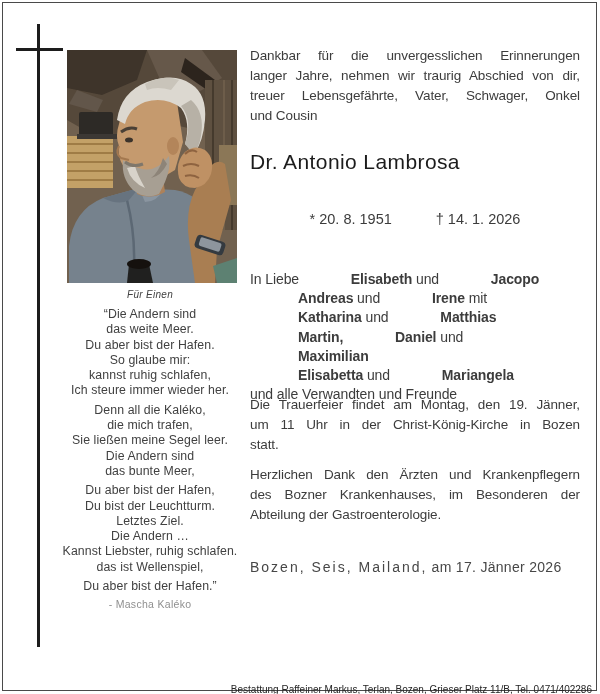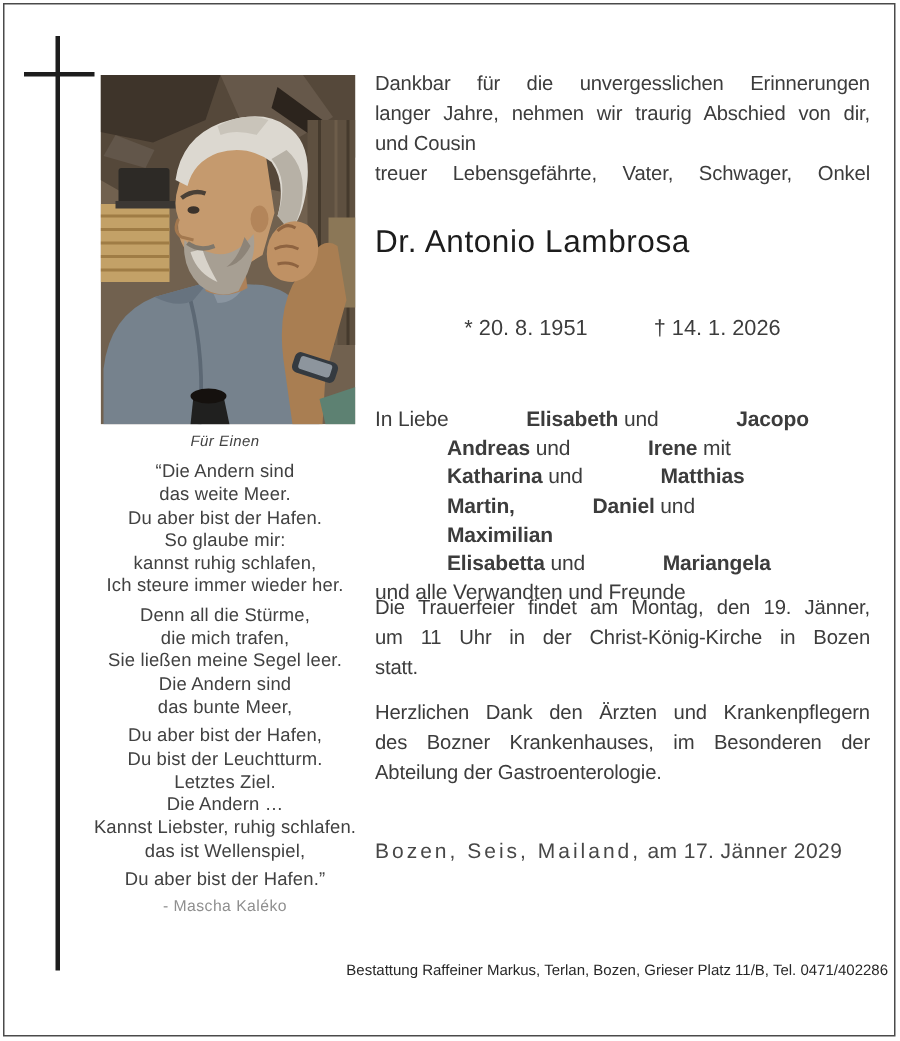--- a/index.html
+++ b/index.html
@@ -34,21 +34,21 @@
   .dates{top:211px;display:flex;justify-content:center;gap:44px;font-size:14.5px;color:#3c3c3c;}
   .family{top:270px;}
   .family .tline{font-size:14px;line-height:19.2px;}
   .funeral{top:395px;}
   .thanks{top:465px;}
   .places{top:559px;font-size:14px;white-space:nowrap;color:#474747;}
   .places .spaced{letter-spacing:2px;}
   .places .rest{letter-spacing:.3px;}
   
   .footer{
-    position:absolute;right:8px;top:642px;font-size:10px;color:#262626;
+    position:absolute;right:8px;top:684px;font-size:10px;color:#262626;
     letter-spacing:0;white-space:nowrap;
   }
 </style>
 </head>
 <body>
 
 <div class="page">
   <div class="page-border"></div>
 
   <div>
@@ -112,21 +112,21 @@
     <div>
         <div class="stanza">
           <div class="pline">“Die Andern sind</div>
           <div class="pline">das weite Meer.</div>
           <div class="pline">Du aber bist der Hafen.</div>
           <div class="pline">So glaube mir:</div>
           <div class="pline">kannst ruhig schlafen,</div>
           <div class="pline">Ich steure immer wieder her.</div>
         </div>
         <div class="stanza">
-          <div class="pline">Denn all die Stürme,</div>
+          <div class="pline">Denn all die Kaléko,</div>
           <div class="pline">die mich trafen,</div>
           <div class="pline">Sie ließen meine Segel leer.</div>
           <div class="pline">Die Andern sind</div>
           <div class="pline">das bunte Meer,</div>
         </div>
         <div class="stanza">
           <div class="pline">Du aber bist der Hafen,</div>
           <div class="pline">Du bist der Leuchtturm.</div>
           <div class="pline">Letztes Ziel.</div>
           <div class="pline">Die Andern …</div>
@@ -136,22 +136,22 @@
         <div class="stanza">
           <div class="pline">Du aber bist der Hafen.”</div>
         </div>
       </div>
     <div class="attribution">- Mascha Kaléko</div>
   </div>
 
   <div class="right-col intro">
       <div class="tline just">Dankbar für die unvergesslichen Erinnerungen</div>
       <div class="tline just">langer Jahre, nehmen wir traurig Abschied von dir,</div>
+      <div class="tline just">treuer Lebensgefährte, Vater, Schwager, Onkel</div>
       <div class="tline">und Cousin</div>
-      <div class="tline just">treuer Lebensgefährte, Vater, Schwager, Onkel</div>
     </div>
 
   <div class="right-col name-block">Dr. Antonio Lambrosa</div>
 
   <div class="right-col dates">
     <span>* 20. 8. 1951</span>
     <span>† 14. 1. 2026</span>
   </div>
 
   <div class="right-col family">
@@ -168,17 +168,17 @@
       <div class="tline">statt.</div>
     </div>
 
   <div class="right-col thanks">
       <div class="tline just">Herzlichen Dank den Ärzten und Krankenpflegern</div>
       <div class="tline just">des Bozner Krankenhauses, im Besonderen der</div>
       <div class="tline">Abteilung der Gastroenterologie.</div>
     </div>
 
   <div class="right-col places">
-    <span class="spaced">Bozen, Seis, Mailand,</span><span class="rest"> am 17. Jänner 2029</span>
+    <span class="spaced">Bozen, Seis, Mailand,</span><span class="rest"> am 17. Jänner 2026</span>
   </div>
 
   <div class="footer">Bestattung Raffeiner Markus, Terlan, Bozen, Grieser Platz 11/B, Tel. 0471/402286</div>
 </div>
 
 </body></html>

